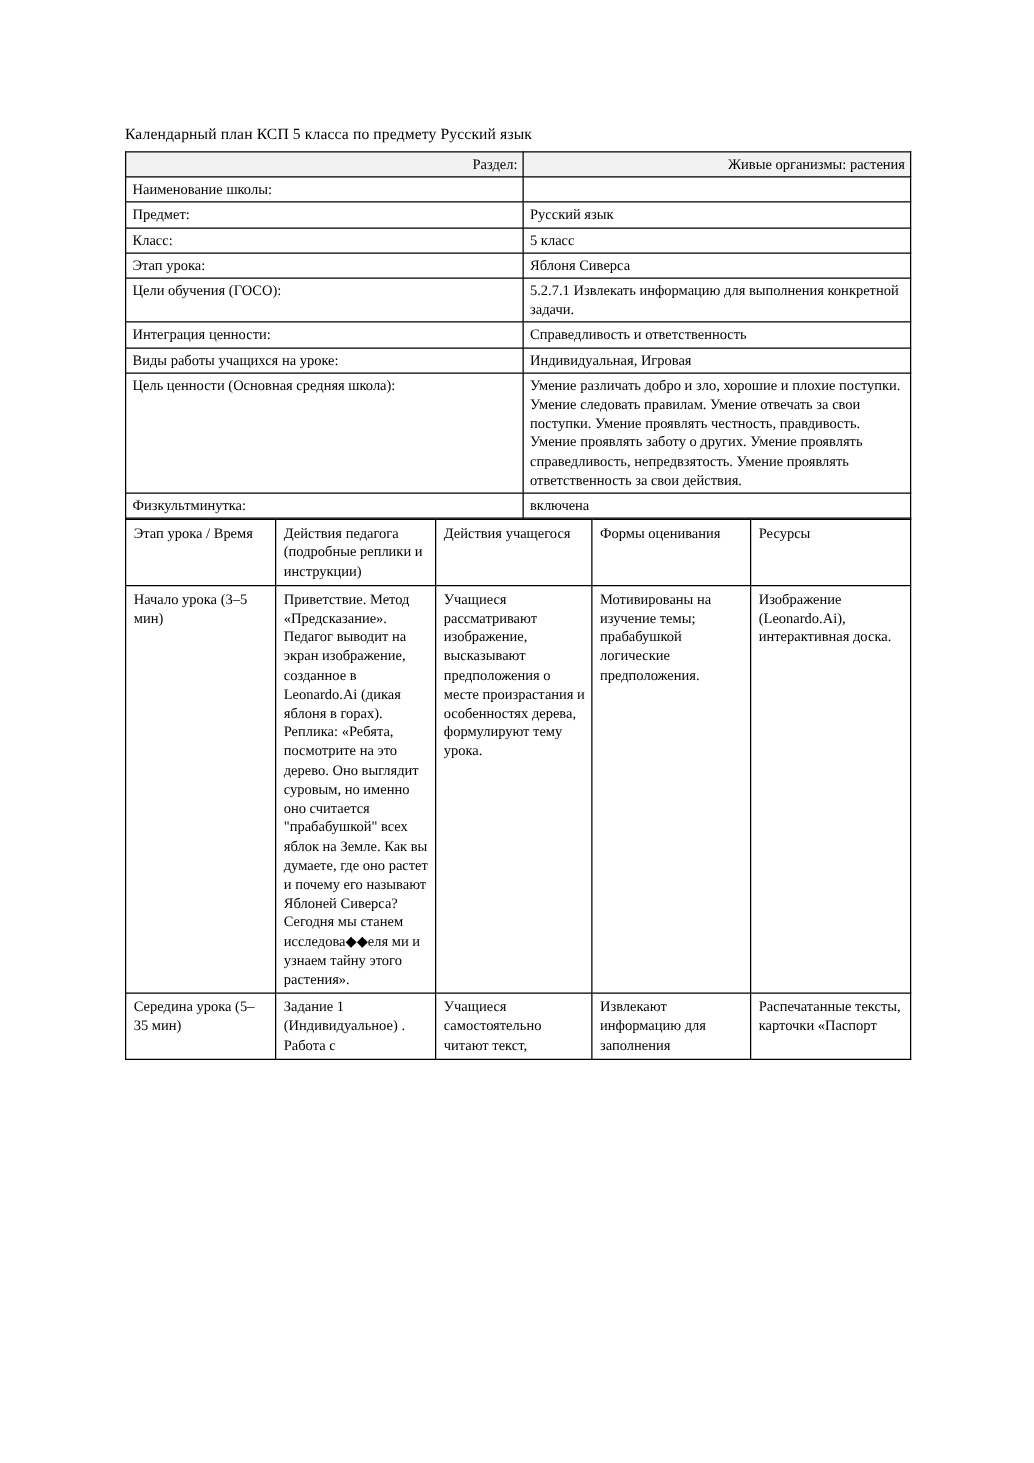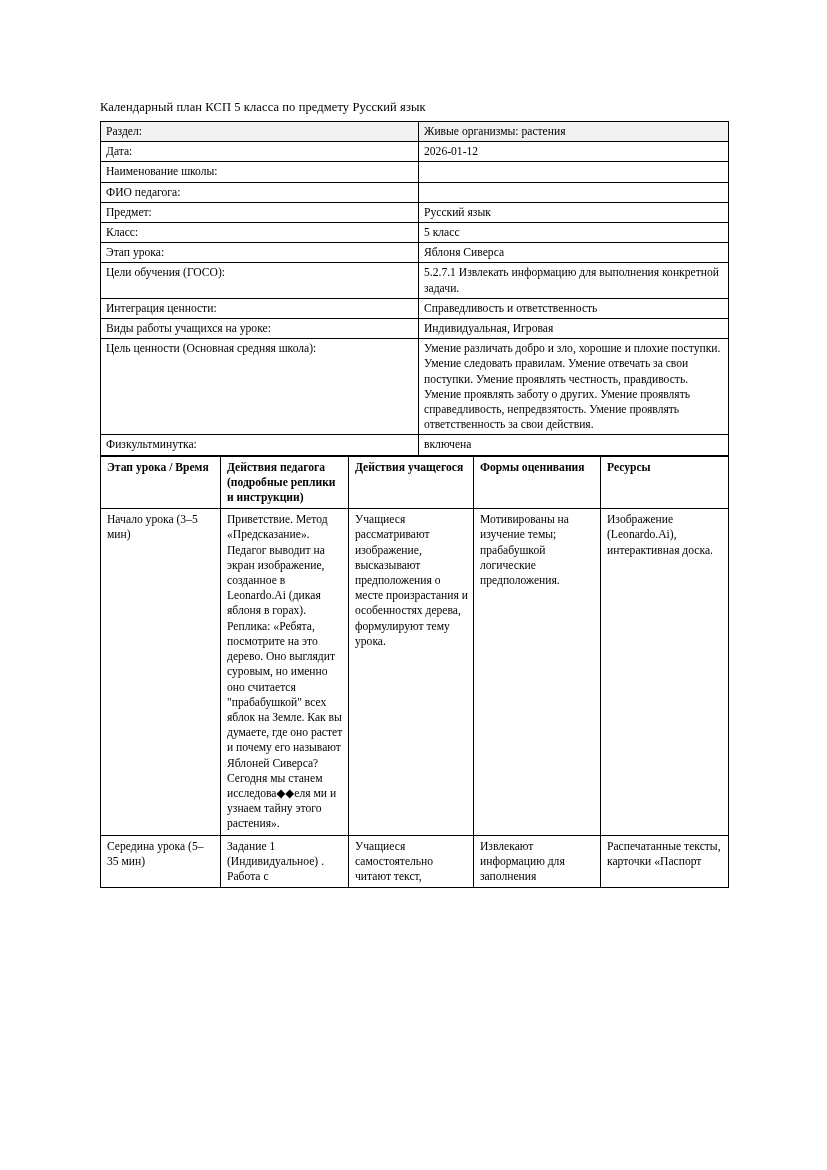--- a/index.html
+++ b/index.html
@@ -47,37 +47,38 @@
     vertical-align: top;
     word-wrap: break-word;
     overflow-wrap: break-word;
     hyphens: none;
   }
   
   .info-table col.c-label { width: 318px; }
   .info-table col.c-value { width: 310px; }
   .info-table tr.shaded td {
     background: #f2f2f2;
+    text-align: right;
   }
   .info-table td.label,
   .info-table td.value {
     height: 15px;
   }
   
   .flow-table { margin-top: 0; }
   .flow-table col.f1 { width: 120px; }
   .flow-table col.f2 { width: 128px; }
   .flow-table col.f3 { width: 125px; }
   .flow-table col.f4 { width: 127px; }
   .flow-table col.f5 { width: 128px; }
   .flow-table td {
     padding: 3px 5px 3px 6px;
   }
   .flow-table thead td {
-    font-weight: bold;
+    font-weight: normal;
   }
   .repl {
     font-family: "DejaVu Sans", sans-serif;
   }
 </style>
 </head>
 <body>
 
 <div class="page">
 
@@ -87,29 +88,21 @@
     <colgroup>
       <col class="c-label">
       <col class="c-value">
     </colgroup>
     <tbody>
         <tr class="shaded">
           <td class="label">Раздел:</td>
           <td class="value">Живые организмы: растения</td>
         </tr>
         <tr>
-          <td class="label">Дата:</td>
-          <td class="value">2026-01-12</td>
-        </tr>
-        <tr>
           <td class="label">Наименование школы:</td>
-          <td class="value"></td>
-        </tr>
-        <tr>
-          <td class="label">ФИО педагога:</td>
           <td class="value"></td>
         </tr>
         <tr>
           <td class="label">Предмет:</td>
           <td class="value">Русский язык</td>
         </tr>
         <tr>
           <td class="label">Класс:</td>
           <td class="value">5 класс</td>
         </tr>

